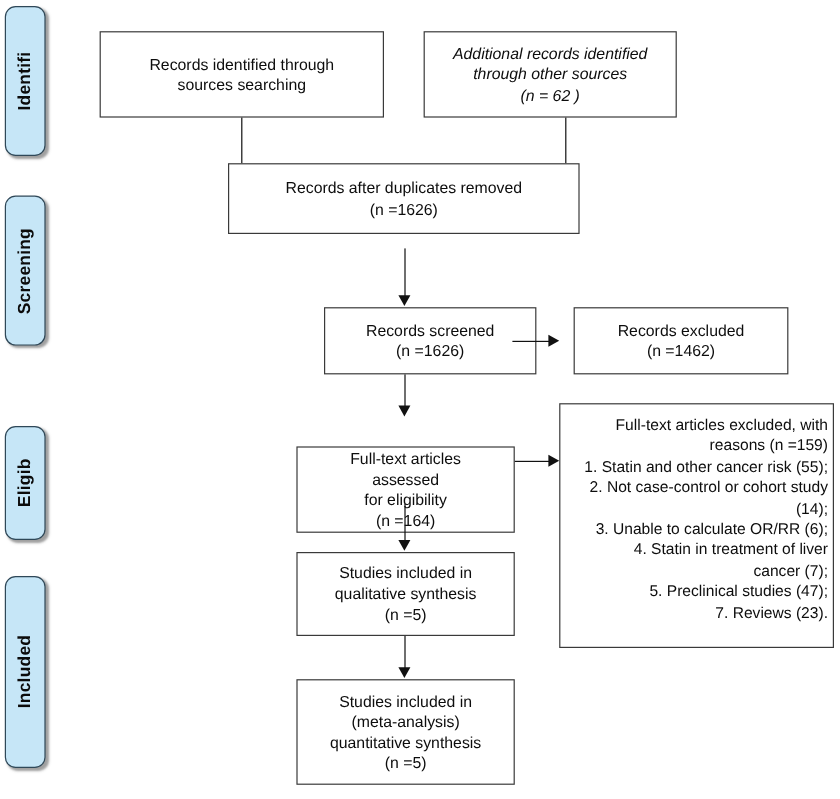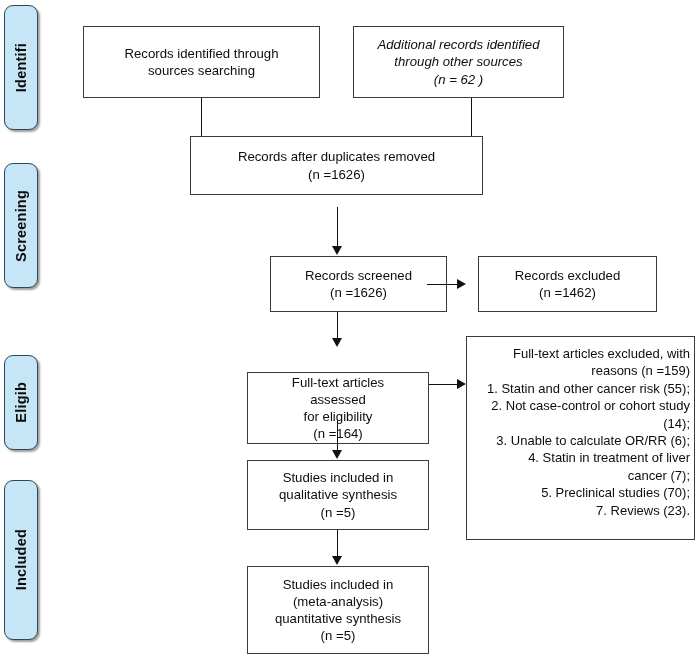--- a/index.html
+++ b/index.html
@@ -181,21 +181,21 @@
   <div class="fbox reasons" style="left:466px; top:336px; width:229px; height:204px;">
     <div class="inner">
       <span class="line">Full-text articles excluded, with</span>
       <span class="line">reasons (n =159)</span>
       <span class="line">1. Statin and other cancer risk (55);</span>
       <span class="line">2. Not case-control or cohort study</span>
       <span class="line">(14);</span>
       <span class="line">3. Unable to calculate OR/RR (6);</span>
       <span class="line">4. Statin in treatment of liver</span>
       <span class="line">cancer (7);</span>
-      <span class="line">5. Preclinical studies (70);</span>
+      <span class="line">5. Preclinical studies (47);</span>
       <span class="line">7. Reviews (23).</span>
     </div>
   </div>
 
   <div class="vline" style="left:337px; top:420px; height:31px;"></div>
   <div class="arrow-down" style="left:332px; top:450px;"></div>
 
   <div class="fbox" style="left:247px; top:460px; width:182px; height:70px;">
     <div class="inner">
       <span class="line">Studies included in</span>

